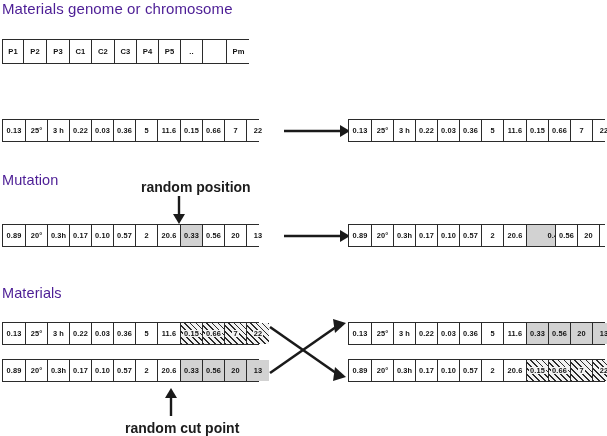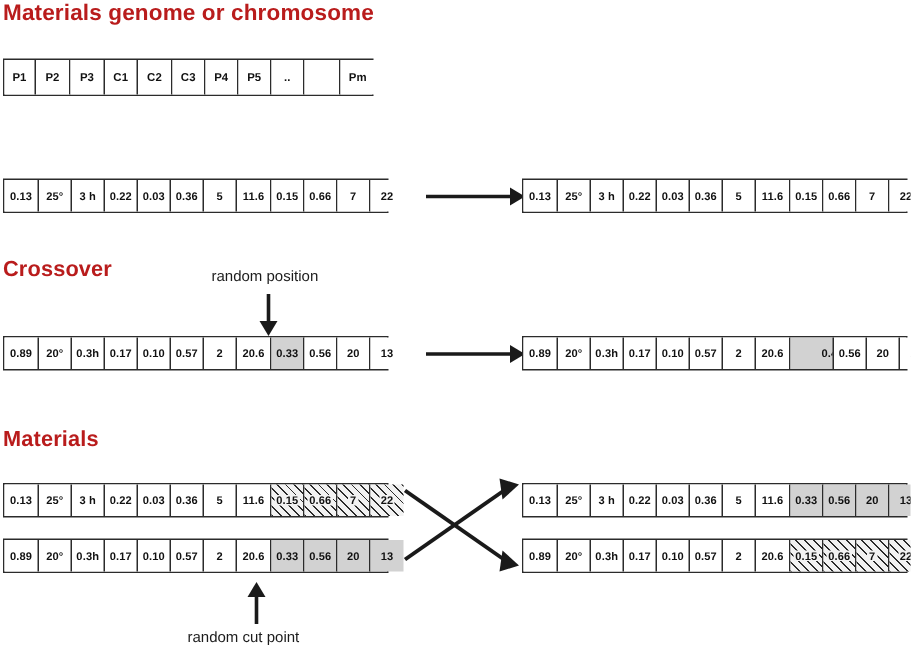--- a/index.html
+++ b/index.html
@@ -16,22 +16,22 @@
     overflow: hidden;
   }
   .stage {
     position: absolute;
     left: 0; top: 0;
     width: 607px; height: 436px;
   }
   .section-title {
     position: absolute;
     font-size: 14.5px;
-    font-weight: 700;
-    color: #b91c1c;
+    font-weight: 400;
+    color: #4c1d95;
     letter-spacing: 0.1px;
     white-space: nowrap;
   }
   .chrom {
     position: absolute;
     display: flex;
     border: 1.6px solid #2b2b2b;
     background: #fff;
     box-sizing: border-box;
     height: 23px;
@@ -72,22 +72,22 @@
   .genome-cell.underline .celltxt {
     border-bottom: 1px solid #111;
     margin-left: 47px;
   }
   .arrow-svg {
     position: absolute;
     overflow: visible;
   }
   .note {
     position: absolute;
-    font-size: 10px;
-    font-weight: 400;
+    font-size: 14px;
+    font-weight: 700;
     color: #1c1c1c;
     white-space: nowrap;
     text-align: center;
   }
 </style>
 </head>
 <body>
 
 <div class="stage">
 
@@ -206,21 +206,21 @@
         <span class="celltxt">0.66</span>
       </div>
       <div class="cell" style="flex: 0 0 22px;">
         <span class="celltxt">7</span>
       </div>
       <div class="cell" style="flex: 0 0 22px;">
         <span class="celltxt">22</span>
       </div>
     </div>
 
-  <div class="section-title" style="left:2px; top:172px;">Crossover</div>
+  <div class="section-title" style="left:2px; top:172px;">Mutation</div>
 
   <div class="note" style="left:141px; top:179px;">random position</div>
 
   <svg class="arrow-svg" style="left:170px; top:196px;" width="18" height="28" viewBox="0 0 18 28">
     <line x1="9" y1="0" x2="9" y2="19" stroke="#1a1a1a" stroke-width="2.4"></line>
     <polygon points="3,18 15,18 9,28" fill="#1a1a1a"></polygon>
   </svg>
 
   <div class="chrom" id="mut-in" style="left:2px; top:224px; width:257px;">
       <div class="cell" style="flex: 0 0 23px;">

